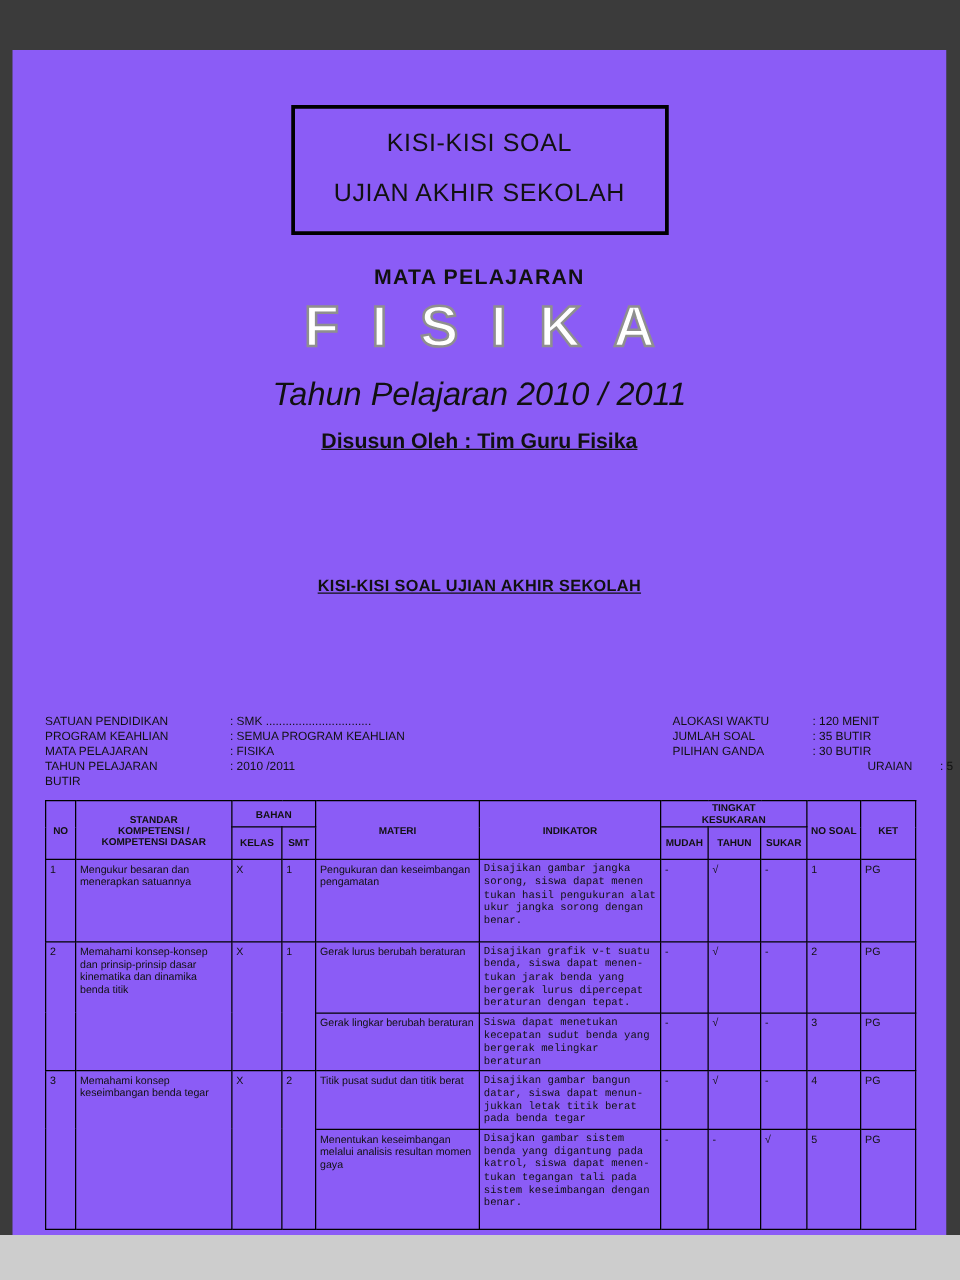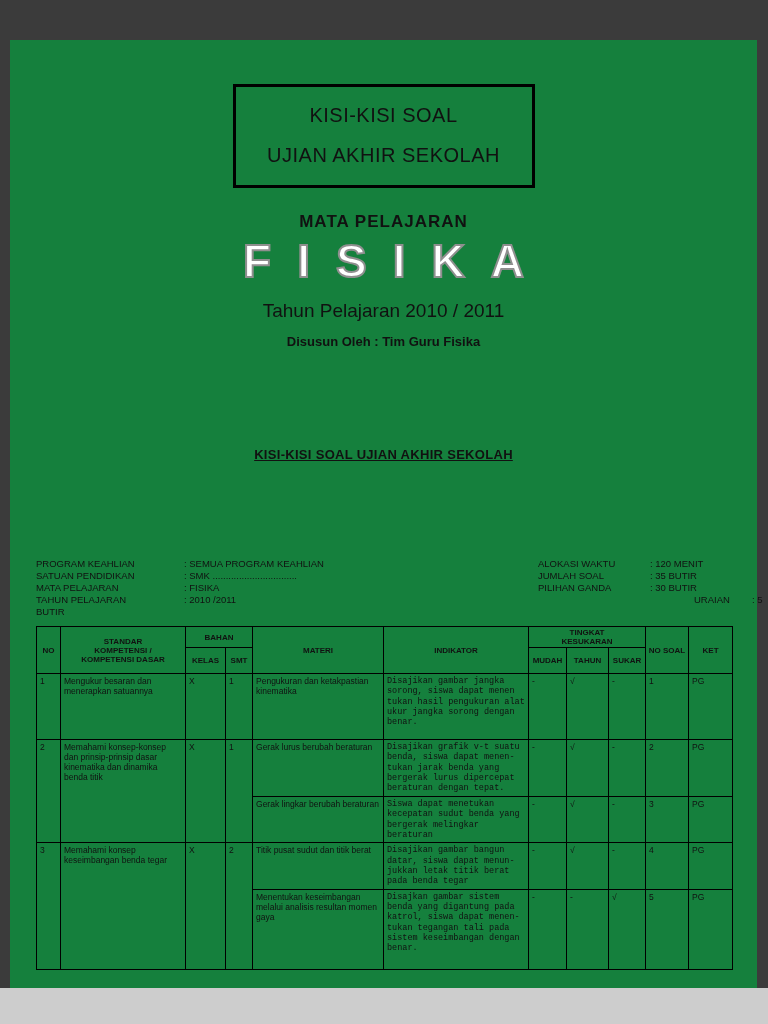--- a/index.html
+++ b/index.html
@@ -7,21 +7,21 @@
     width:768px;height:1024px;
     background:#3b3b3b;
     position:relative;
     font-family:"Liberation Sans","DejaVu Sans",sans-serif;
     color:#111;
     overflow:hidden;
   }
   .page{
     position:absolute;left:10px;top:40px;
     width:747px;height:948px;
-    background:#15803d;
+    background:#8b5cf6;
   }
   .bottom-bar{
     position:absolute;left:0;bottom:0;
     width:768px;height:36px;
     background:#cdcdcd;
   }
   
   .cover{ text-align:center; }
   .title-box{
     width:296px;
@@ -40,25 +40,26 @@
   .subject-outline{
     margin-top:6px;
     font-size:46px; font-weight:bold;
     letter-spacing:26px; margin-right:-26px;
     color:#ffffff;
     -webkit-text-stroke:2px #8f8f8f;
     line-height:1;
   }
   .year-line{
     margin-top:16px;
-    font-size:19px;
+    font-size:26px;
+    font-style:italic;
   }
   .author-line{
     margin-top:12px;
-    font-size:13px; font-weight:bold; 
+    font-size:17px; font-weight:bold; text-decoration:underline;
   }
   .section-title{
     margin-top:98px;
     font-size:13px; font-weight:bold; text-decoration:underline;
     letter-spacing:0.3px;
   }
   
   .info{
     position:relative;
     margin-top:96px;
@@ -118,26 +119,26 @@
     <div class="subject-label">MATA PELAJARAN</div>
     <div class="subject-outline">FISIKA</div>
     <div class="year-line">Tahun Pelajaran 2010 / 2011</div>
     <div class="author-line">Disusun Oleh : Tim Guru Fisika</div>
     <div class="section-title">KISI-KISI SOAL UJIAN AKHIR SEKOLAH</div>
   </div>
 
   <div class="info">
     <div class="info-left">
       <div class="info-line">
+        <span class="lbl">SATUAN PENDIDIKAN</span>
+        <span class="val">: SMK ................................</span>
+      </div>
+      <div class="info-line">
         <span class="lbl">PROGRAM KEAHLIAN</span>
         <span class="val">: SEMUA PROGRAM KEAHLIAN</span>
-      </div>
-      <div class="info-line">
-        <span class="lbl">SATUAN PENDIDIKAN</span>
-        <span class="val">: SMK ................................</span>
       </div>
       <div class="info-line">
         <span class="lbl">MATA PELAJARAN</span>
         <span class="val">: FISIKA</span>
       </div>
       <div class="info-line">
         <span class="lbl">TAHUN PELAJARAN</span>
         <span class="val">: 2010 /2011</span>
       </div>
     </div>
@@ -194,21 +195,21 @@
         <th>TAHUN</th>
         <th>SUKAR</th>
       </tr>
     </thead>
     <tbody>
       <tr style="height:66px">
         <td class="c vmid">1</td>
         <td class="vmid">Mengukur besaran dan menerapkan satuannya</td>
         <td class="c vmid">X</td>
         <td class="c vmid">1</td>
-        <td class="vmid">Pengukuran dan ketakpastian kinematika</td>
+        <td class="vmid">Pengukuran dan keseimbangan pengamatan</td>
         <td class="indik vtop">Disajikan gambar jangka sorong, siswa dapat menen tukan hasil pengukuran alat ukur jangka sorong dengan benar.</td>
         <td class="c vmid mark">-</td>
         <td class="c vmid mark">√</td>
         <td class="c vmid mark">-</td>
         <td class="c vmid">1</td>
         <td class="c vmid">PG</td>
       </tr>
       <tr style="height:48px">
         <td rowspan="2" class="c vtop">2</td>
         <td rowspan="2" class="vtop">Memahami konsep-konsep dan prinsip-prinsip dasar kinematika dan dinamika benda titik</td>

